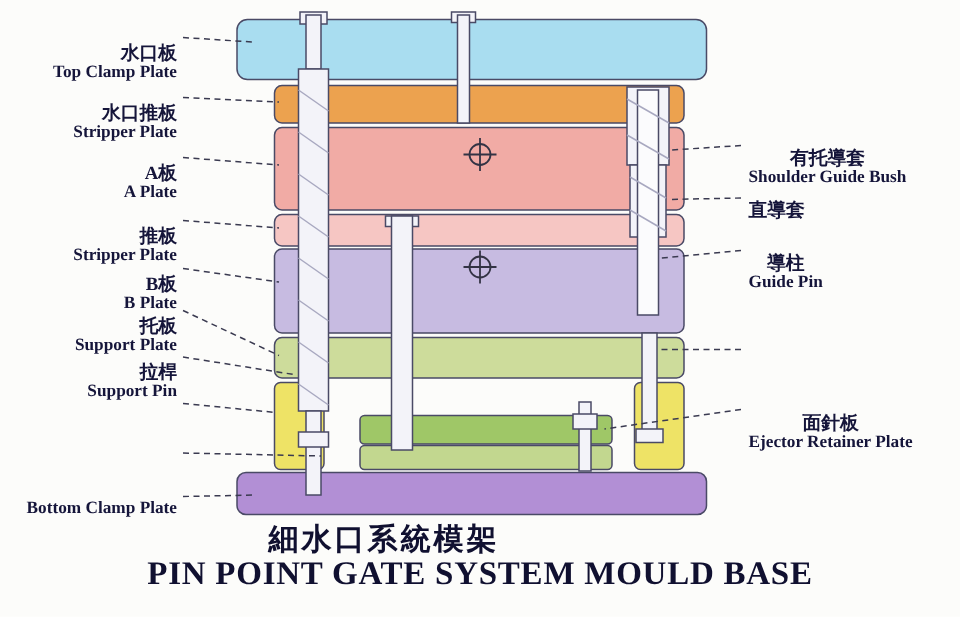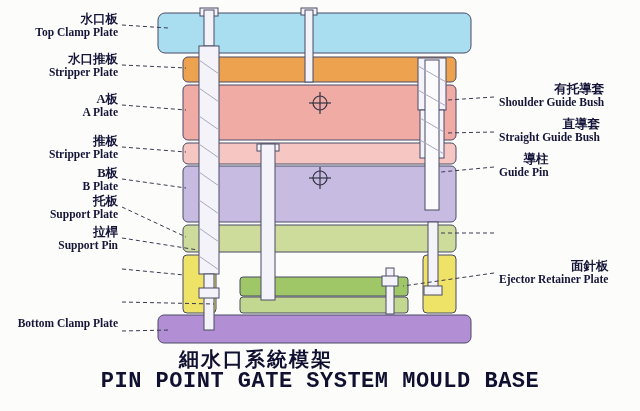--- a/index.html
+++ b/index.html
@@ -8,34 +8,35 @@
     width:640px;height:411px;
     background:#fcfcfa;
     overflow:hidden;
     font-family:"Liberation Serif", serif;
   }
   .lbl{
     position:absolute;
     font-weight:bold;
     color:#15153a;
     white-space:nowrap;
+    margin-top:16px;
   }
   .lbl .zh{font-size:12.5px;line-height:14px;}
   .lbl .en{font-size:11.5px;line-height:13px;}
   .lbl.left{right:522px;text-align:right;}
-  .lbl.right{left:499px;text-align:right;}
+  .lbl.right{left:499px;text-align:center;}
   .title-zh{
     position:absolute;top:346px;left:0;width:512px;
     text-align:center;font-size:20px;font-weight:bold;color:#101030;
     letter-spacing:2px;
   }
   .title-en{
     position:absolute;top:369px;left:0;width:640px;
     text-align:center;font-size:22px;font-weight:bold;color:#101030;
-    font-family:Liberation Mono, monospace;letter-spacing:0.5px;
+    font-family:Liberation Serif, serif;letter-spacing:0.5px;
   }
   svg .plate{stroke:#4a4a66;stroke-width:1;}
   svg .pin{fill:#f3f3f9;stroke:#4a4a66;stroke-width:1;}
   svg .pin-inner{fill:#fbfbfd;stroke:#4a4a66;stroke-width:1;}
   svg .hatch{stroke:#a8a8c0;stroke-width:1;}
   svg .leader{stroke:#3a3a50;stroke-width:1;stroke-dasharray:4 3;}
   svg .cross{stroke:#333344;stroke-width:1.2;fill:none;}
 </style>
 </head>
 <body>
@@ -168,21 +169,20 @@
     <div class="en">Bottom Clamp Plate</div>
   </div>
 
   
   <div class="lbl right" style="top:82px">
     <div class="zh">有托導套</div>
     <div class="en">Shoulder Guide Bush</div>
   </div>
   <div class="lbl right" style="top:117px">
     <div class="zh">直導套</div>
-    <div class="en">Straight Guide Bush</div>
   </div>
   <div class="lbl right" style="top:152px">
     <div class="zh">導柱</div>
     <div class="en">Guide Pin</div>
   </div>
   <div class="lbl right" style="top:259px">
     <div class="zh">面針板</div>
     <div class="en">Ejector Retainer Plate</div>
   </div>
 

